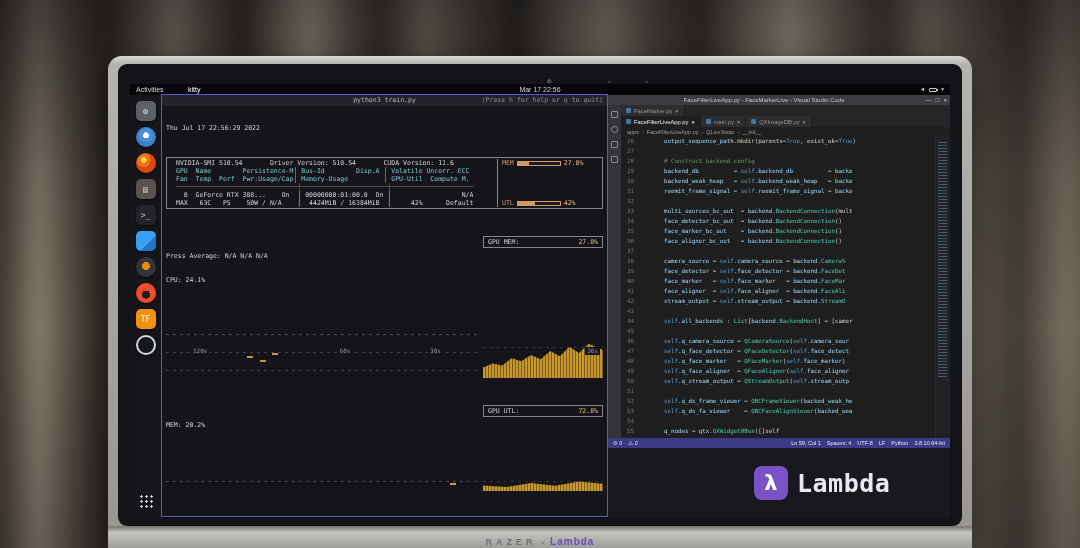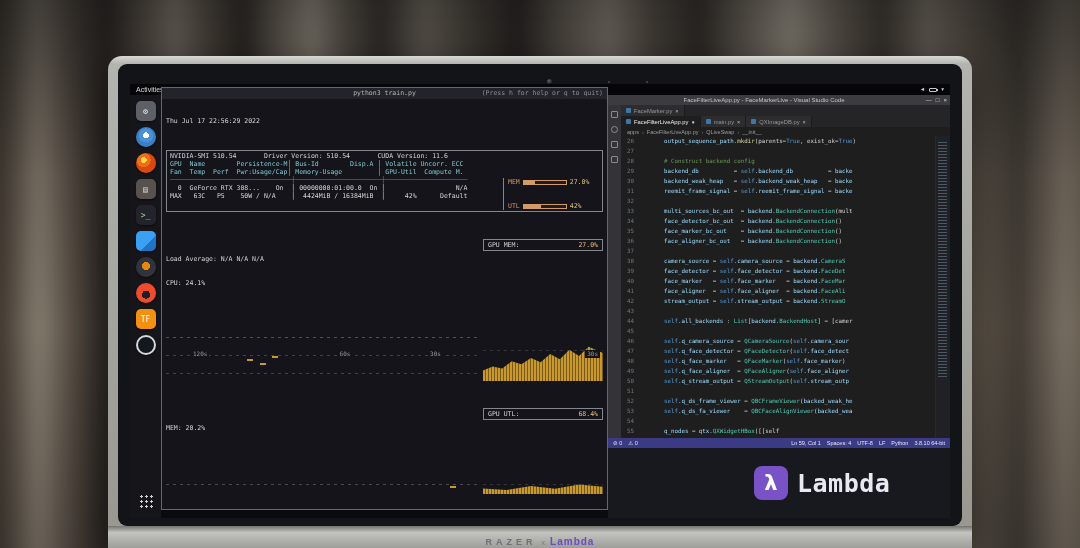--- a/index.html
+++ b/index.html
@@ -58,34 +58,34 @@
   .di-chromium{background:radial-gradient(circle at 50% 42%,#ffffff 0 3px,#4a90d9 3px 7px,#3b7fc4 7px) !important;}
   .di-firefox{background:radial-gradient(circle at 38% 35%,#ffd24a 0 3px,#f0701a 3px 7px,#d9490f 7px) !important;}
   .di-vscode{background:linear-gradient(135deg,#3aa0f3 0 62%,#2373c4 62%) !important;}
   .di-pytorch{background:radial-gradient(circle at 50% 58%,#1e1e24 0 4px,#ee4c2c 4px) !important;}
   .di-blender{background:radial-gradient(circle at 50% 45%,#e8870d 0 4px,#30343c 4px) !important;}
   .di-obs{border:2px solid #d5d8dc;}
   .app-grid{margin-top:auto;margin-bottom:10px;width:15px;height:15px;
     background-image:radial-gradient(#cfcfcf 1px,transparent 1.2px);background-size:5px 5px;background-position:1px 1px;}
 
   
-  .terminal{position:absolute;left:31px;top:3px;width:447px;height:423px;background:#14141a;
+  .terminal{position:absolute;left:31px;top:10px;width:447px;height:423px;background:#14141a;
     border:1px solid #5a5ac8;display:flex;flex-direction:column;}
   .term-title{height:11px;background:#23232b;position:relative;flex:0 0 auto;
     font-size:6.5px;line-height:11px;color:#b8b8b8;}
   .tt-center{position:absolute;left:0;right:0;text-align:center;}
   .tt-help{position:absolute;right:4px;color:#8d8d94;}
   .term-body{flex:1;padding:2px 4px;font-size:6.5px;line-height:8px;color:#c9c9c9;white-space:pre;position:relative;overflow:hidden;}
   .tl{white-space:pre;}
   .w{color:#d6d6d6}.cy{color:#7fc9d4}.dim{color:#7c7c84}
   .yel{color:#e5c07b}
 
-  .smi-box{border:1px solid #85858d;display:flex;padding:1px 3px;margin-top:1px;}
+  .smi-box{border:1px solid #85858d;display:flex;padding:1px 9px;margin-top:1px;}
   .smi-left{flex:1;overflow:hidden;}
-  .smi-g{width:96px;border-left:1px solid #85858d;padding-left:4px;display:flex;flex-direction:column;justify-content:space-between;gap:16px;margin-top:26px;}
+  .smi-g{width:96px;border-left:1px solid #85858d;padding-left:4px;display:flex;flex-direction:column;justify-content:space-between;gap:16px;}
   .gauge-row{display:flex;align-items:center;gap:3px;}
   .gauge-label{color:#d19a66;}
   .gauge-bar{width:44px;height:5px;border:1px solid #d19a66;display:inline-block;background:#1c1c22;}
   .gauge-fill{display:block;height:100%;background:#d19a66;}
   .gauge-val{color:#e5c07b;}
 
   .t-mid{display:flex;margin-top:3px;align-items:flex-start;}
   .mid-left{flex:1;}
   .mini-box{width:120px;border:1px solid #85858d;padding:1px 4px;display:flex;justify-content:space-between;color:#d6d6d6;}
 
@@ -216,21 +216,21 @@
       <div class="term-body">
         <div class="tl w">Thu Jul 17 22:56:29 2022</div>
 
         <div class="smi-box">
           <div class="smi-left"><div class="tl w">NVIDIA-SMI 510.54       Driver Version: 510.54       CUDA Version: 11.6</div><div class="tl cy">GPU  Name        Persistence-M│ Bus-Id        Disp.A │ Volatile Uncorr. ECC</div><div class="tl cy">Fan  Temp  Perf  Pwr:Usage/Cap│ Memory-Usage         │ GPU-Util  Compute M.</div><div class="tl dim">───────────────────────────────┼──────────────────────┼─────────────────────</div><div class="tl w">  0  GeForce RTX 308...    On  │ 00000000:01:00.0  On │                  N/A</div><div class="tl w">MAX   63C   P5    50W / N/A    │  4424MiB / 16384MiB  │     42%      Default</div></div>
           <div class="smi-g"><div class="gauge-row"><span class="gauge-label">MEM</span><span class="gauge-bar"><span class="gauge-fill" style="width: 27%;"></span></span><span class="gauge-val">27.0%</span></div><div class="gauge-row"><span class="gauge-label">UTL</span><span class="gauge-bar"><span class="gauge-fill" style="width: 42%;"></span></span><span class="gauge-val">42%</span></div></div>
         </div>
 
         <div class="t-mid">
           <div class="mid-left">
-            <div class="tl w">Load Average: N/A N/A N/A</div>
+            <div class="tl w">Press Average: N/A N/A N/A</div>
             <div class="tl w">CPU: 24.1%</div>
           </div>
           <div class="mini-box"><span>GPU MEM:</span><span class="yel">27.0%</span></div>
         </div>
 
         <div class="t-graphs">
           <div class="graph-left">
             <span class="ax ax1">120s</span>
             <span class="ax ax2">60s</span>
             <span class="ax ax3">30s</span>
@@ -239,21 +239,21 @@
           <div class="graph-right">
             <div class="gr-fill"></div>
             <span class="axr">30s</span>
           </div>
         </div>
 
         <div class="t-mid">
           <div class="mid-left">
             <div class="tl w">MEM: 20.2%</div>
           </div>
-          <div class="mini-box"><span>GPU UTL:</span><span class="yel">68.4%</span></div>
+          <div class="mini-box"><span>GPU UTL:</span><span class="yel">72.8%</span></div>
         </div>
 
         <div class="t-graphs">
           <div class="graph-left short"><span class="tick tk4"></span></div>
           <div class="graph-right short"><div class="gr-fill f2"></div></div>
         </div>
 
         
 
         

